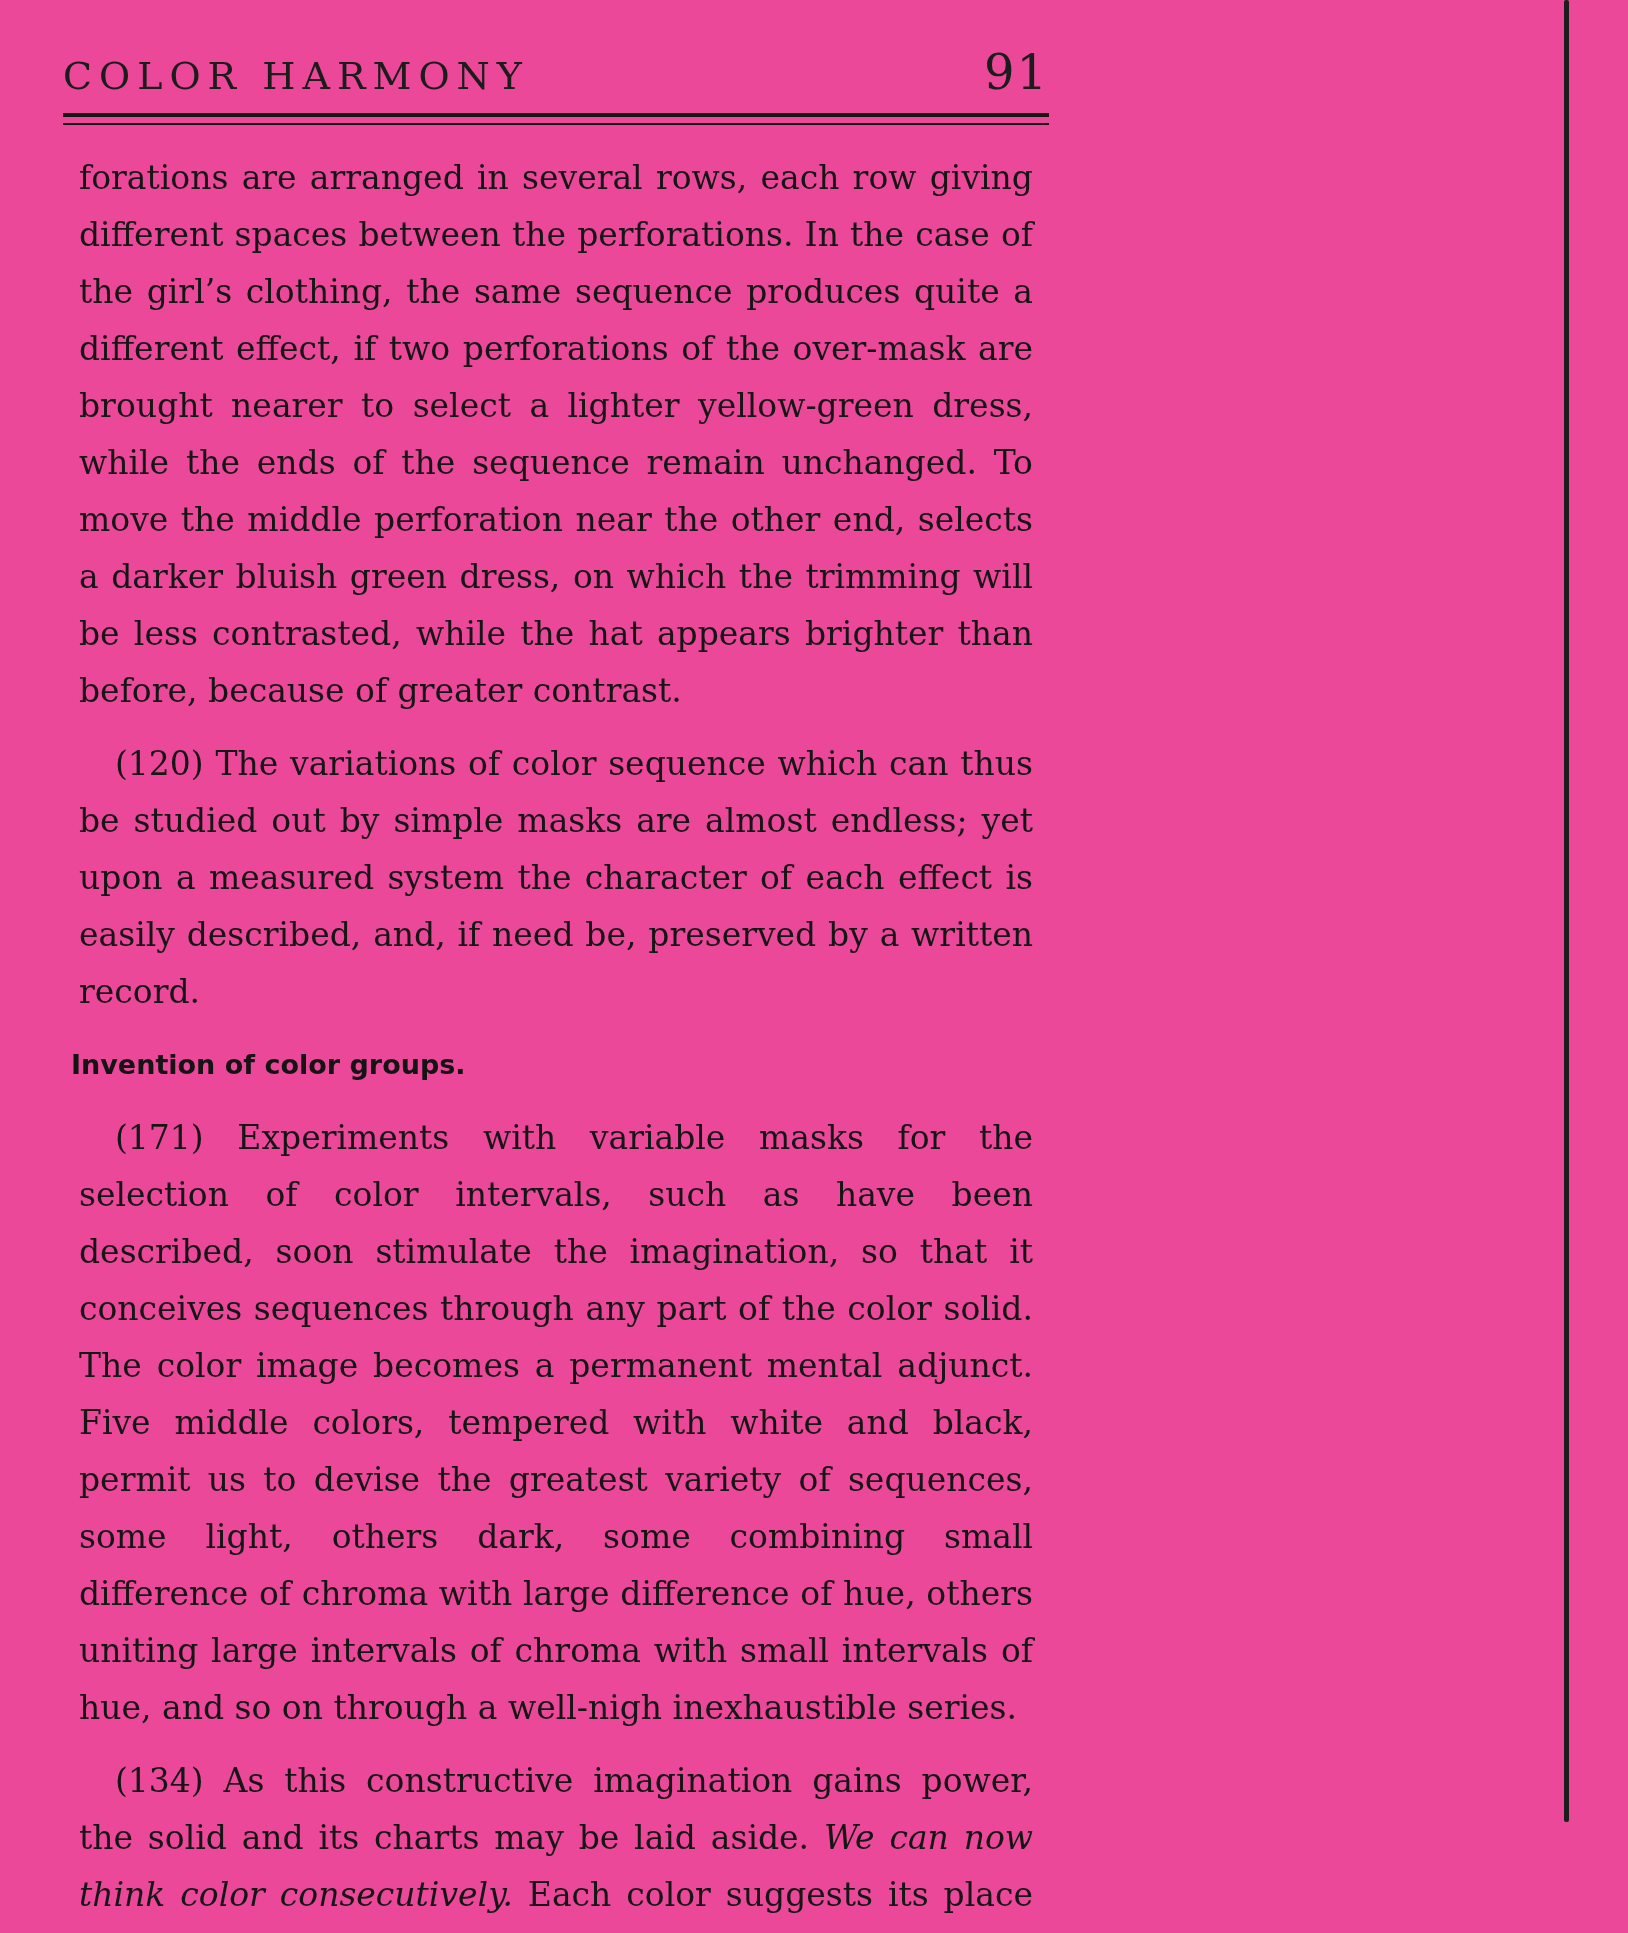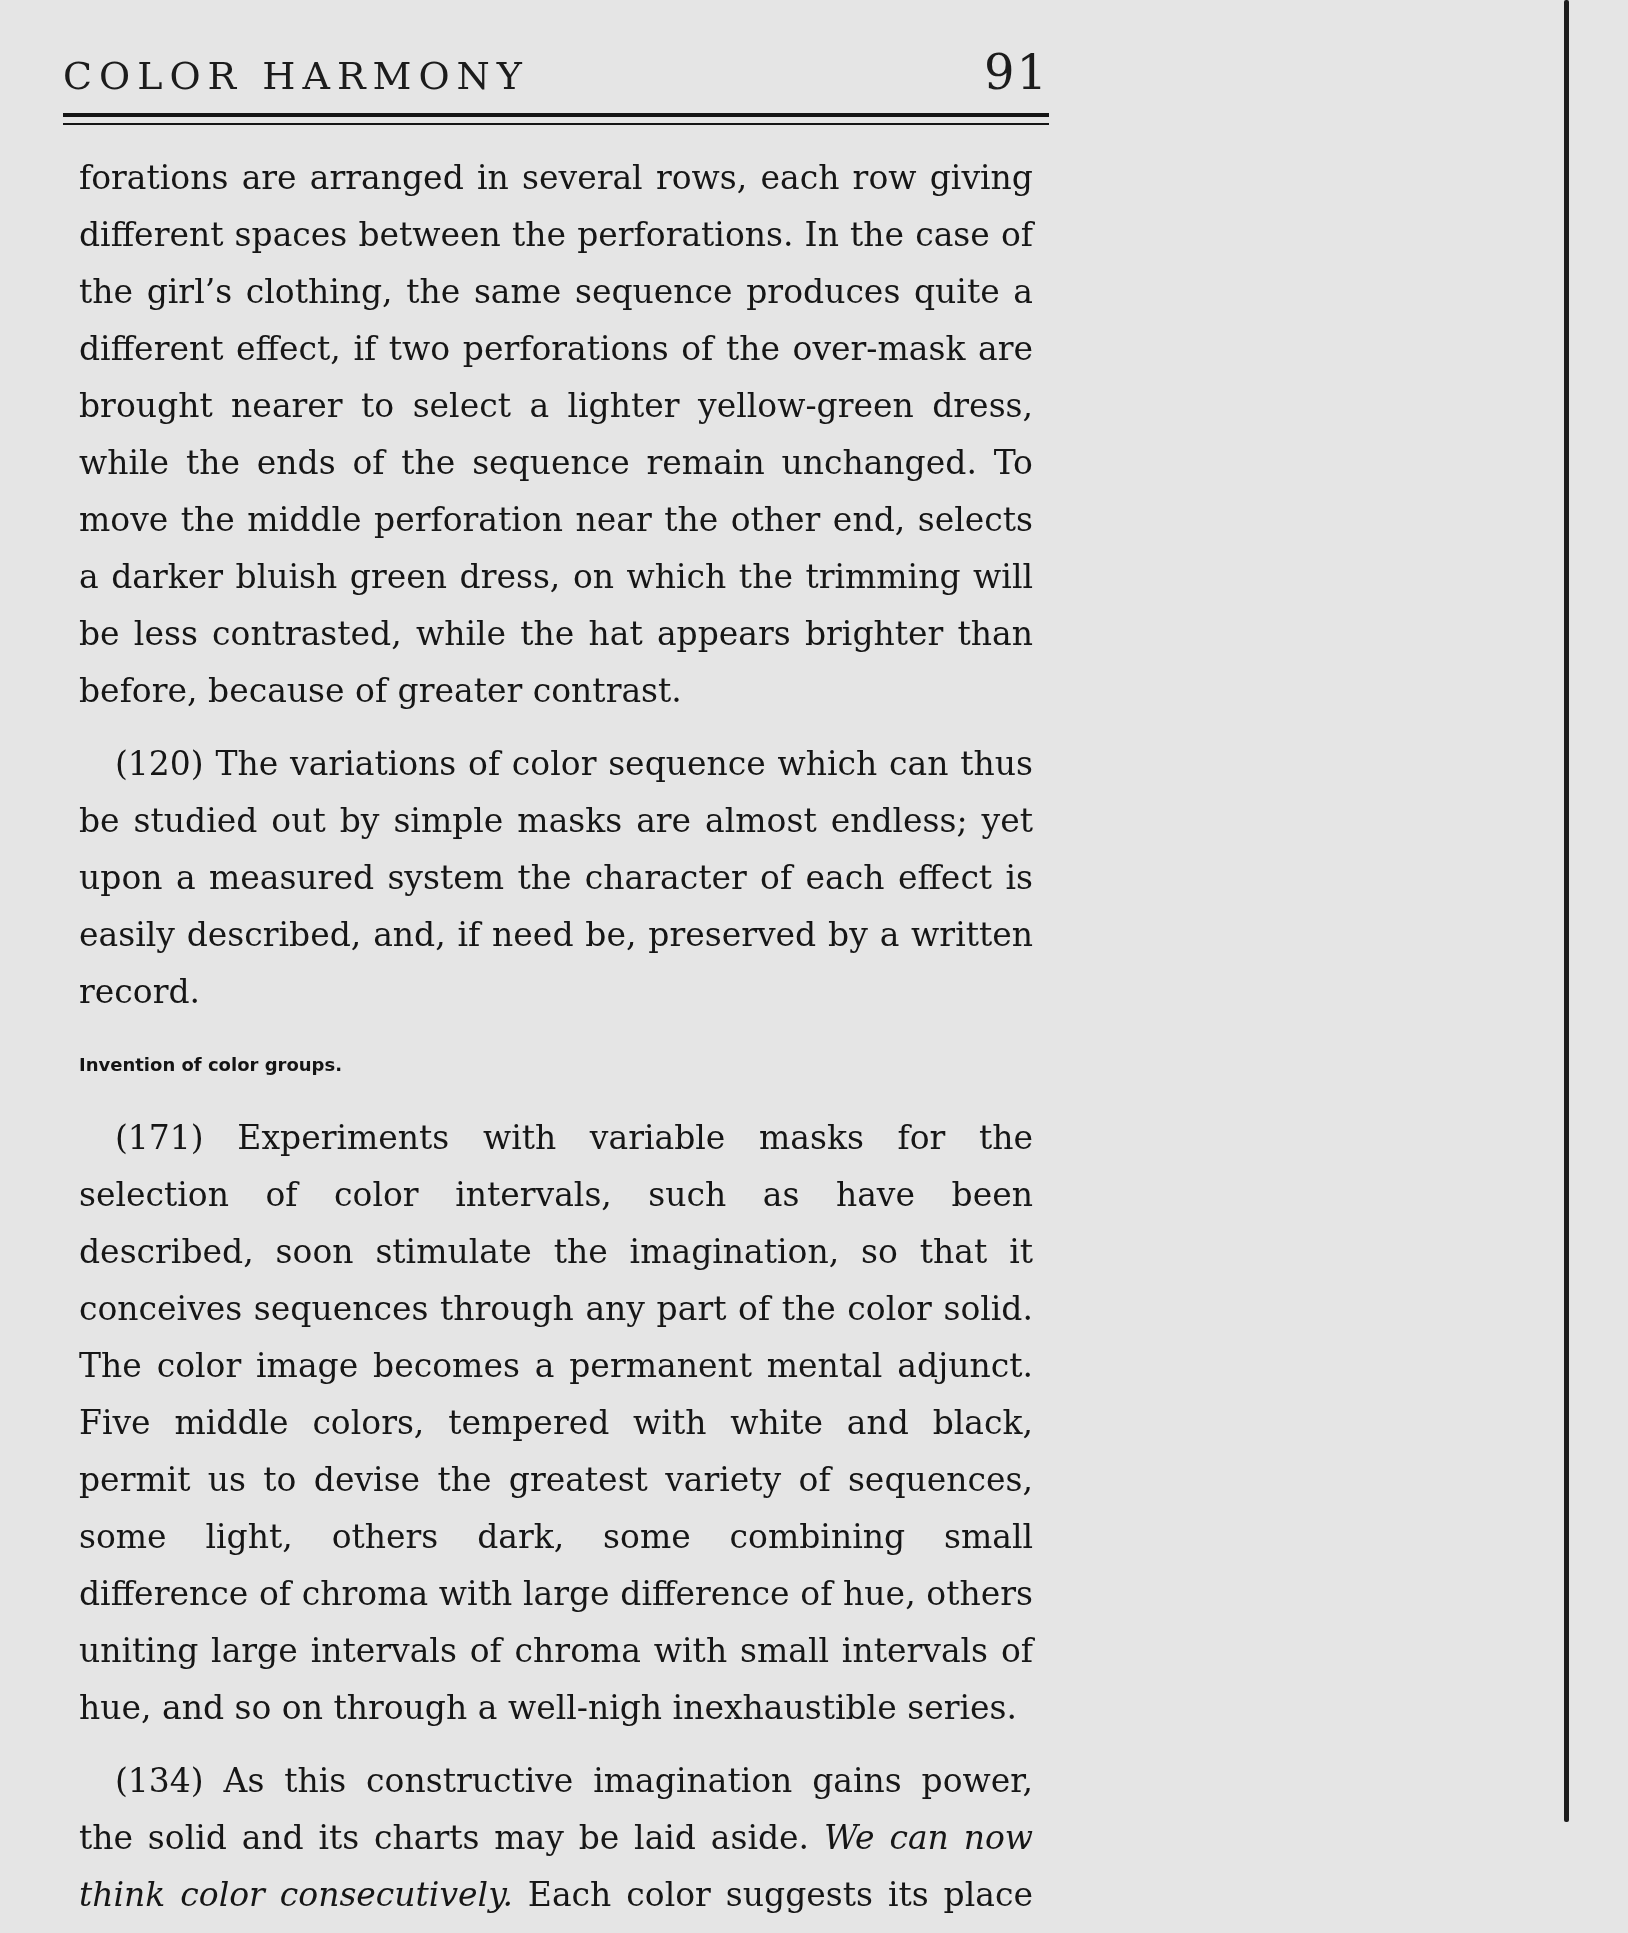--- a/index.html
+++ b/index.html
@@ -4,21 +4,21 @@
 <style>
   html, body {
     margin: 0;
     padding: 0;
     background: #ffffff;
   }
   .page {
     position: relative;
     width: 1628px;
     height: 1933px;
-    background: #e5e5e5;
+    background: #ec4899;
     color: #181818;
     font-family: "DejaVu Serif", "Liberation Serif", serif;
     overflow: hidden;
     text-decoration: underline;
   }
   .scan-edge-line {
     position: absolute;
     left: 1564px;
     top: 0;
     width: 5px;
@@ -60,24 +60,24 @@
     color: #161616;
   }
   .body-text p {
     margin: 16px;
     text-align: justify;
   }
   p.indented {
     text-indent: 36px;
   }
   .side-heading {
-    margin: 5px 0 1px 16px;
+    margin: 5px 0 1px 8px;
     font-family: "DejaVu Sans", "Liberation Sans", sans-serif;
     font-weight: bold;
-    font-size: 18px;
+    font-size: 27px;
     line-height: 57px;
     color: #141414;
   }
   .italic-seg {
     font-style: italic;
   }
 </style>
 </head>
 <body>
 

